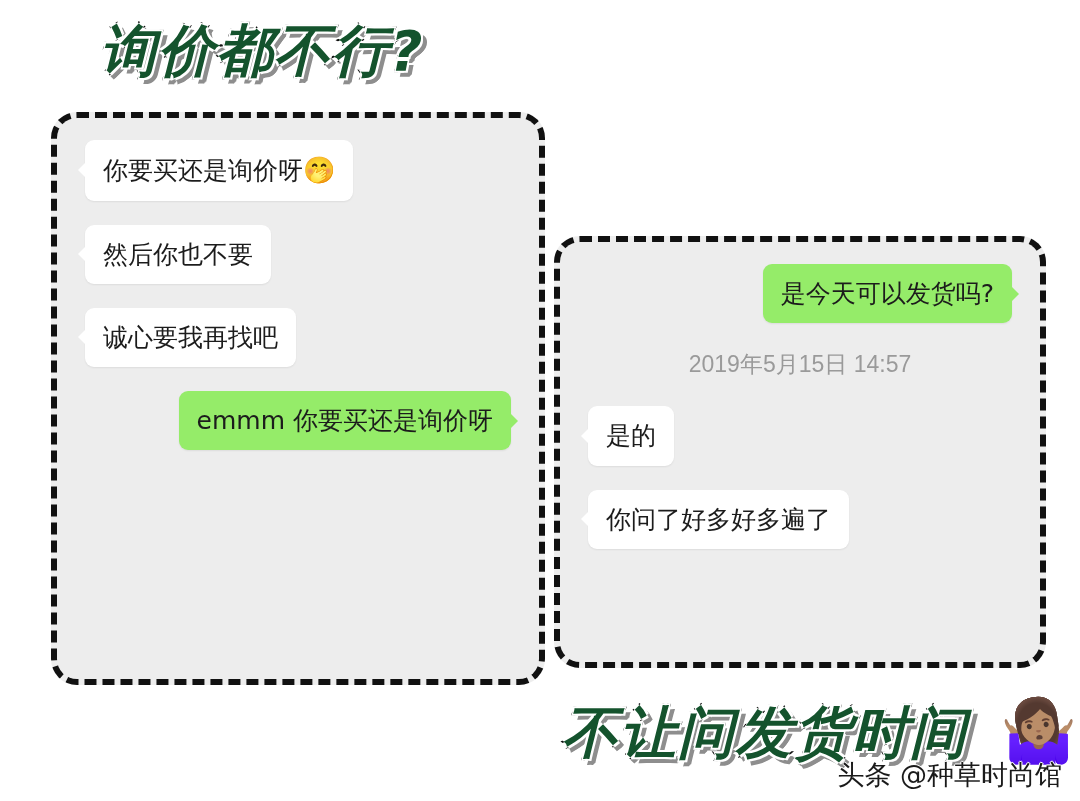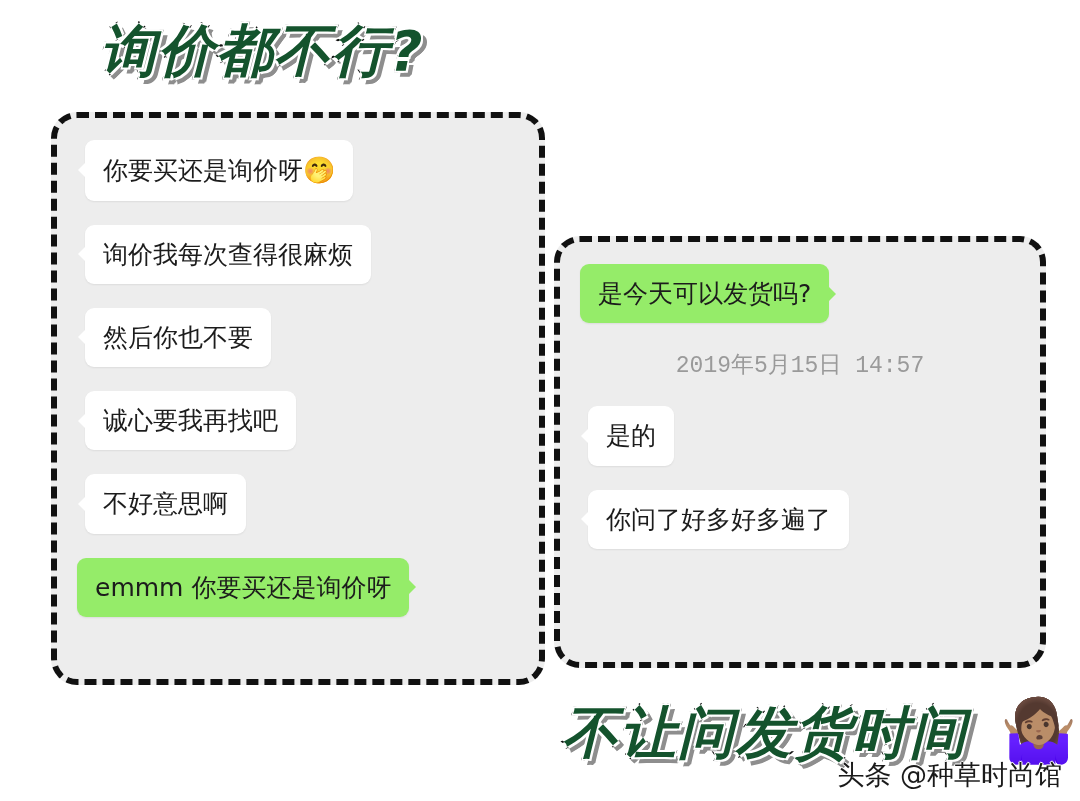--- a/index.html
+++ b/index.html
@@ -91,21 +91,21 @@
     display: flex;
     flex-direction: column;
   }
 
   .msg-row {
     display: flex;
     width: 100%;
     margin-bottom: 24px;
   }
   .msg-row.incoming { justify-content: flex-start; }
-  .msg-row.outgoing { justify-content: flex-start; }
+  .msg-row.outgoing { justify-content: flex-end; }
 
   .bubble {
     position: relative;
     max-width: 92%;
     padding: 14px 18px;
     border-radius: 9px;
     font-size: 25px;
     line-height: 1.25;
     color: #1c1c1c;
     font-family: "DejaVu Sans", "Liberation Sans", sans-serif;
@@ -147,21 +147,21 @@
   .emoji-inline {
     font-family: "DejaVu Sans", sans-serif;
     font-size: 26px;
   }
 
   .timestamp {
     width: 100%;
     text-align: center;
     color: #9a9a9a;
     font-size: 23px;
-    font-family: Liberation Mono, monospace;
+    font-family: Liberation Sans, sans-serif;
     margin: 2px 0 26px 0;
   }
 
   
   #watermark {
     position: absolute;
     right: 18px;
     bottom: 8px;
     font-size: 27px;
     font-family: "DejaVu Sans", "Liberation Sans", sans-serif;
@@ -177,30 +177,24 @@
 <body>
 
 <div class="caption" id="caption-top">询价都不行?</div>
 
 <div class="chat-panel" id="chat-panel-left">
   <div class="messages" id="left-messages">
       <div class="msg-row incoming">
         <div class="bubble incoming"><span>你要买还是询价呀</span><span class="emoji-inline">🤭</span></div>
       </div>
       <div class="msg-row incoming">
-        <div class="bubble incoming"><span>询价我每次查得很麻烦</span></div>
-      </div>
-      <div class="msg-row incoming">
         <div class="bubble incoming"><span>然后你也不要</span></div>
       </div>
       <div class="msg-row incoming">
         <div class="bubble incoming"><span>诚心要我再找吧</span></div>
-      </div>
-      <div class="msg-row incoming">
-        <div class="bubble incoming"><span>不好意思啊</span></div>
       </div>
       <div class="msg-row outgoing">
         <div class="bubble outgoing"><span>emmm 你要买还是询价呀</span></div>
       </div>
     </div>
 </div>
 
 <div class="chat-panel" id="chat-panel-right">
   <div class="messages" id="right-messages">
       <div class="msg-row outgoing">

